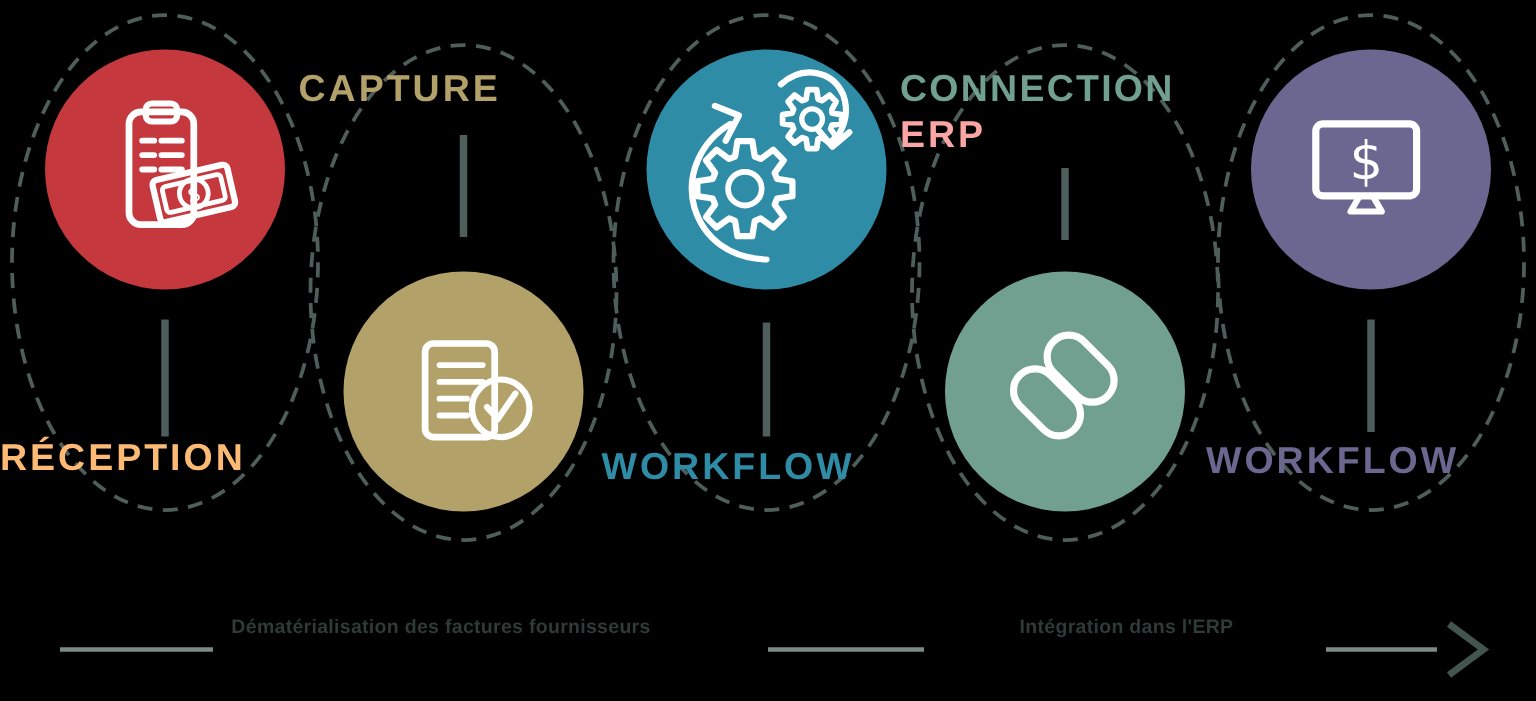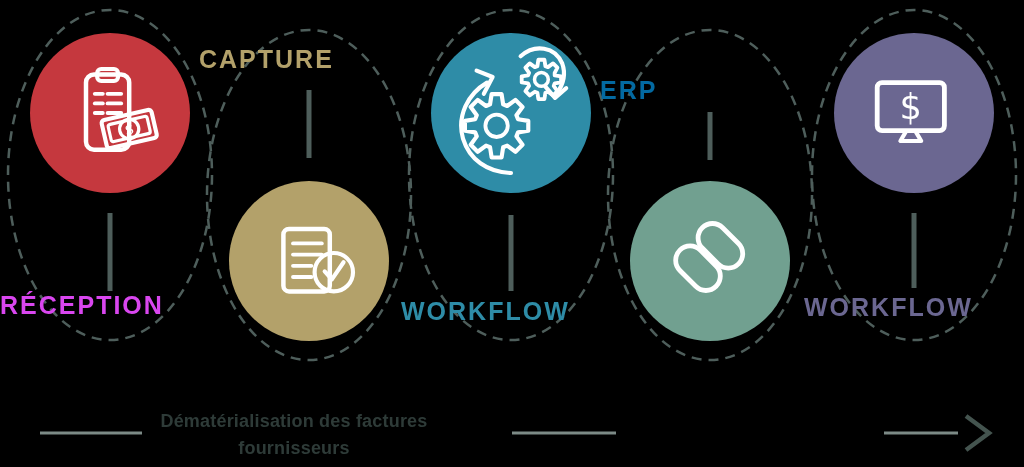--- a/index.html
+++ b/index.html
@@ -16,21 +16,21 @@
   }
   .step-circle svg{width:160px;height:160px;}
   .step-label{
     position:absolute;width:220px;
     font-weight:700;font-size:25px;letter-spacing:2px;
     line-height:1.1;white-space:nowrap;
   }
   .step-label.small-gap{letter-spacing:1.5px;}
   .note{
     position:absolute;text-align:center;
-    font-weight:700;font-size:18px;line-height:1.5;
+    font-weight:700;font-size:13px;line-height:1.5;
     letter-spacing:0.2px;
   }
   .icon-stroke{fill:none;stroke:#ffffff;stroke-linecap:round;stroke-linejoin:round;}
 </style>
 </head>
 <body>
 
 <div class="stage">
 
   <svg class="bg" width="1024" height="467" viewBox="0 0 1024 467">
@@ -69,21 +69,21 @@
           <line x1="48.5" y1="50" x2="57" y2="50"></line>
       </g>
       <g transform="rotate(-13 62 60)">
         <rect class="icon-stroke" x="46" y="51" width="32" height="18" rx="2" stroke-width="2.6"></rect>
         <rect class="icon-stroke" x="49.5" y="54.5" width="25" height="11" rx="1.5" stroke-width="2"></rect>
         <circle class="icon-stroke" cx="62" cy="60" r="6" stroke-width="2"></circle>
         <text x="62" y="63.4" text-anchor="middle" fill="#ffffff" font-size="9" font-family="DejaVu Sans, sans-serif">$</text>
       </g>
     </svg>
   </div>
-  <div class="step-label" style="left: 0px; top: 292px; color: #d946ef;">RÉCEPTION</div>
+  <div class="step-label" style="left: 0px; top: 292px; color: #fdba74;">RÉCEPTION</div>
 
   <div class="step-label" style="left: 199px; top: 46px; color: rgb(179, 161, 106);">CAPTURE</div>
   <div class="step-circle" style="left: 229px; top: 181px; background-color: rgb(179, 161, 106);">
     <svg viewBox="0 0 100 100">
       <rect class="icon-stroke" x="34" y="30" width="29" height="39" rx="3.5" stroke-width="2.8"></rect>
       <g class="icon-stroke" stroke-width="2.4">
         <line x1="40" y1="39" x2="58" y2="39"></line>
         <line x1="40" y1="46" x2="58" y2="46"></line>
         <line x1="40" y1="53" x2="51.5" y2="53"></line>
         <line x1="40" y1="60" x2="51.5" y2="60"></line>
@@ -100,36 +100,38 @@
       <path class="icon-stroke" stroke-width="2.4" d="M77.3,26.5 L81.3,27.1 L81.3,30.9 L77.3,31.5 L76.7,33.1 L79.0,36.3 L76.3,39.0 L73.1,36.7 L71.5,37.3 L70.9,41.3 L67.1,41.3 L66.5,37.3 L64.9,36.7 L61.7,39.0 L59.0,36.3 L61.3,33.1 L60.7,31.5 L56.7,30.9 L56.7,27.1 L60.7,26.5 L61.3,24.9 L59.0,21.7 L61.7,19.0 L64.9,21.3 L66.5,20.7 L67.1,16.7 L70.9,16.7 L71.5,20.7 L73.1,21.3 L76.3,19.0 L79.0,21.7 L77.3,24.9 Z"></path>
       <circle class="icon-stroke" cx="69" cy="29" r="4.3" stroke-width="2.2"></circle>
       <path class="icon-stroke" stroke-width="2.6" d="M35,31 C23,38 16,52 20,66 C24,79 35,87 50,87.5"></path>
       <path class="icon-stroke" stroke-width="2.6" d="M28.5,23.5 L38.5,27.5 L33,38"></path>
       <path class="icon-stroke" stroke-width="2.6" d="M56,14.5 C65,6.5 77.5,8.5 82,19 C84,24.5 83.5,31 78.5,38"></path>
       <path class="icon-stroke" stroke-width="2.6" d="M71.5,33.5 L77.5,40.5 L84.5,34.5"></path>
     </svg>
   </div>
   <div class="step-label" style="left: 401px; top: 298px; color: rgb(46, 140, 167);">WORKFLOW</div>
 
-  <div class="step-label" style="left: 600px; top: 77px; color: #0369a1;">ERP</div>
+  <div class="step-label small-gap" style="left: 600px; top: 46px; color: rgb(113, 160, 144);">CONNECTION</div>
+  <div class="step-label" style="left: 600px; top: 77px; color: #fca5a5;">ERP</div>
   <div class="step-circle" style="left: 630px; top: 181px; background-color: rgb(113, 160, 144);">
     <svg viewBox="0 0 100 100">
       <rect class="icon-stroke" x="33.5" y="38.5" width="18" height="32" rx="9" stroke-width="3" transform="rotate(-45 42.5 54.5)"></rect>
       <rect class="icon-stroke" x="47.5" y="24.5" width="18" height="32" rx="9" stroke-width="3" transform="rotate(-45 56.5 40.5)"></rect>
     </svg>
   </div>
 
   <div class="step-circle" style="left: 834px; top: 33px; background-color: rgb(107, 103, 145);">
     <svg viewBox="0 0 100 100">
       <rect class="icon-stroke" x="27" y="31" width="42" height="30" rx="3" stroke-width="3"></rect>
       <text x="48" y="54" text-anchor="middle" fill="#ffffff" font-size="22" font-family="DejaVu Sans, sans-serif">$</text>
       <path class="icon-stroke" d="M45,61.5 L41.5,67.5 L54.5,67.5 L51,61.5" stroke-width="2.6"></path>
     </svg>
   </div>
   <div class="step-label" style="left: 804px; top: 294px; color: rgb(107, 103, 145);">WORKFLOW</div>
 
   <div class="note" style="left: 148px; top: 408px; width: 292px; color: rgb(46, 59, 56);">
     <div>Dématérialisation des factures fournisseurs</div>
   </div>
   <div class="note" style="left: 620px; top: 408px; width: 262px; color: rgb(46, 59, 56);">
+    <div>Intégration dans l'ERP</div>
   </div>
 
 </div>
 
 </body></html>

